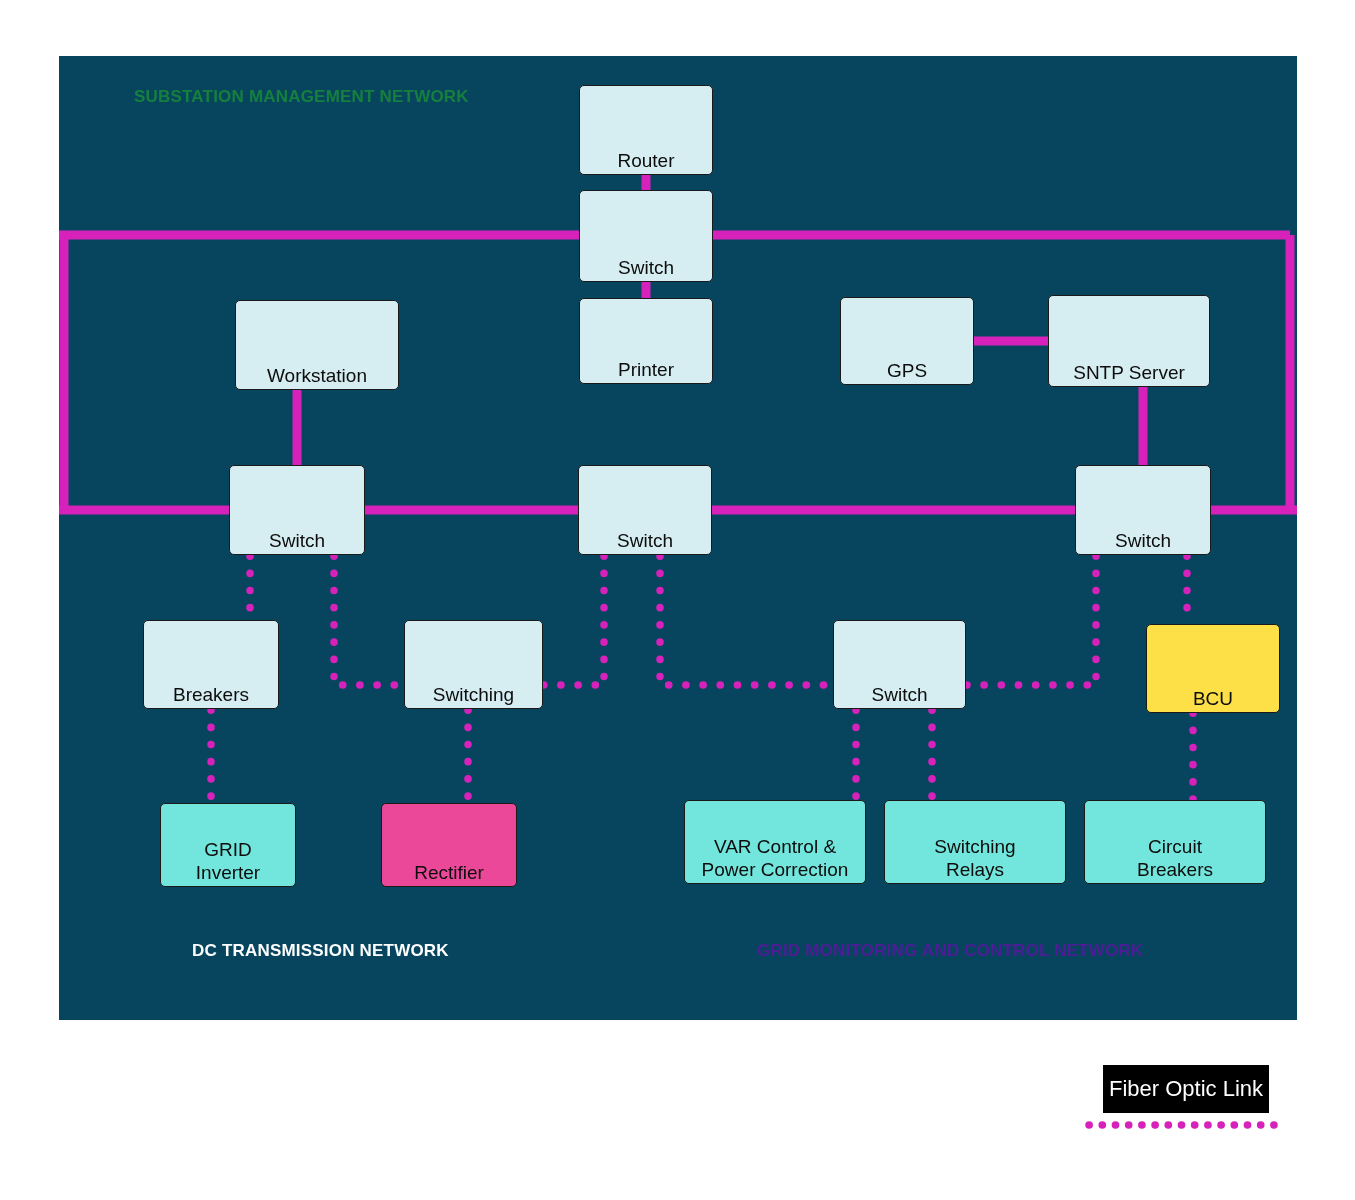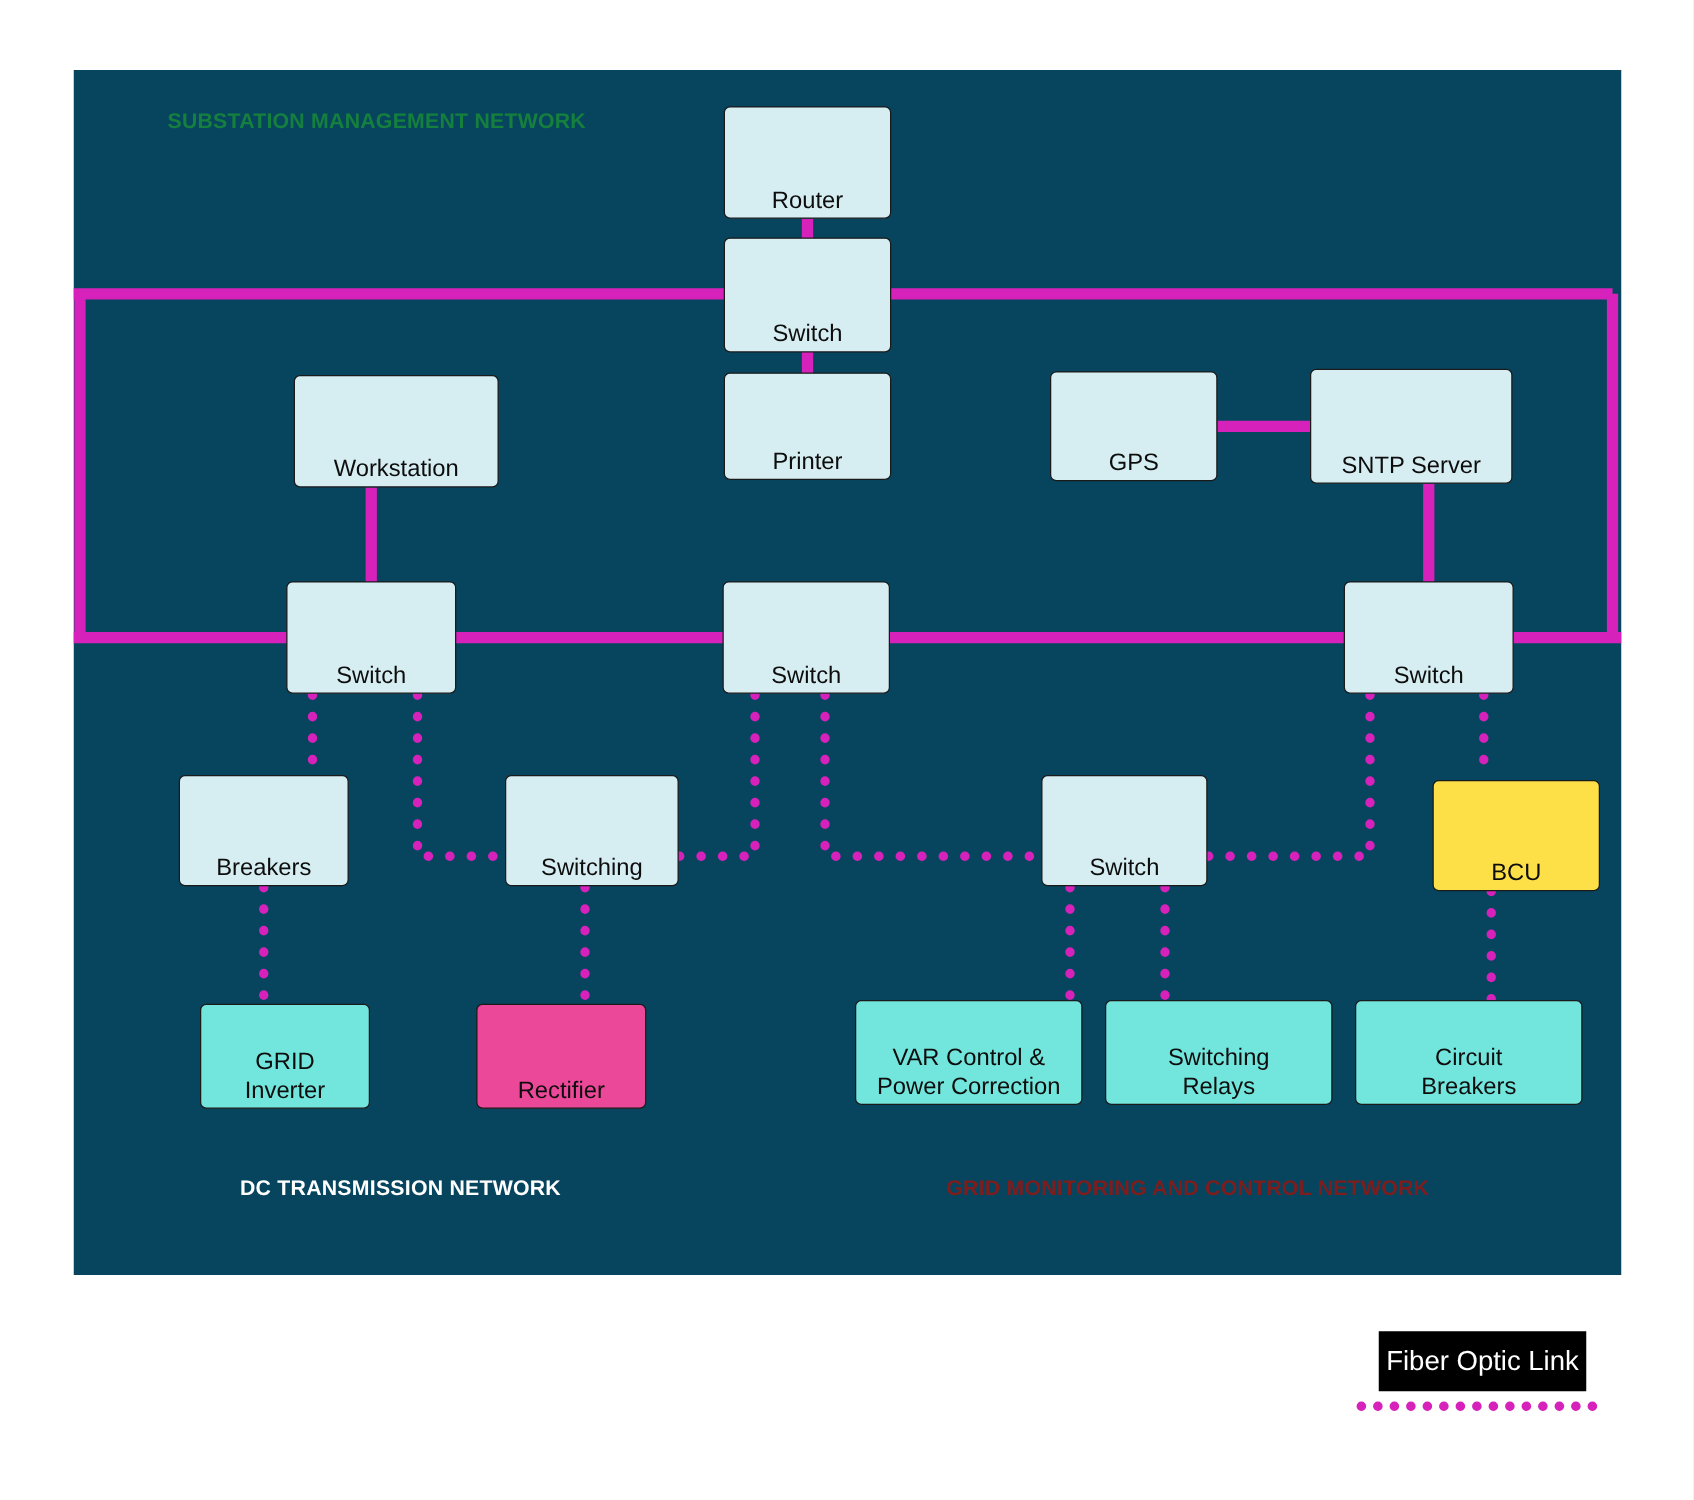--- a/index.html
+++ b/index.html
@@ -69,21 +69,21 @@
 
       <path d="M 856 710 V 800"></path>
       <path d="M 932 710 V 800"></path>
 
       <path d="M 1193 713 V 800"></path>
     </g>
   </svg>
 
   <div class="sect-title" id="title-smn" style="color: #15803d;">SUBSTATION MANAGEMENT NETWORK</div>
   <div class="sect-title" id="title-dc" style="color: rgb(255, 255, 255);">DC TRANSMISSION NETWORK</div>
-  <div class="sect-title" id="title-grid" style="color: #7f1d1d;">GRID MONITORING AND CONTROL NETWORK</div>
+  <div class="sect-title" id="title-grid" style="color: #4c1d95;">GRID MONITORING AND CONTROL NETWORK</div>
 
   <div id="node-layer">
       <div class="node light" style="left: 579px; top: 85px; width: 134px; height: 90px; background: rgb(214, 238, 242);">
         <span style="white-space: pre-line;">Router</span>
       </div>
       <div class="node light" style="left: 579px; top: 190px; width: 134px; height: 92px; background: rgb(214, 238, 242);">
         <span style="white-space: pre-line;">Switch</span>
       </div>
       <div class="node light" style="left: 579px; top: 298px; width: 134px; height: 86px; background: rgb(214, 238, 242);">
         <span style="white-space: pre-line;">Printer</span>

